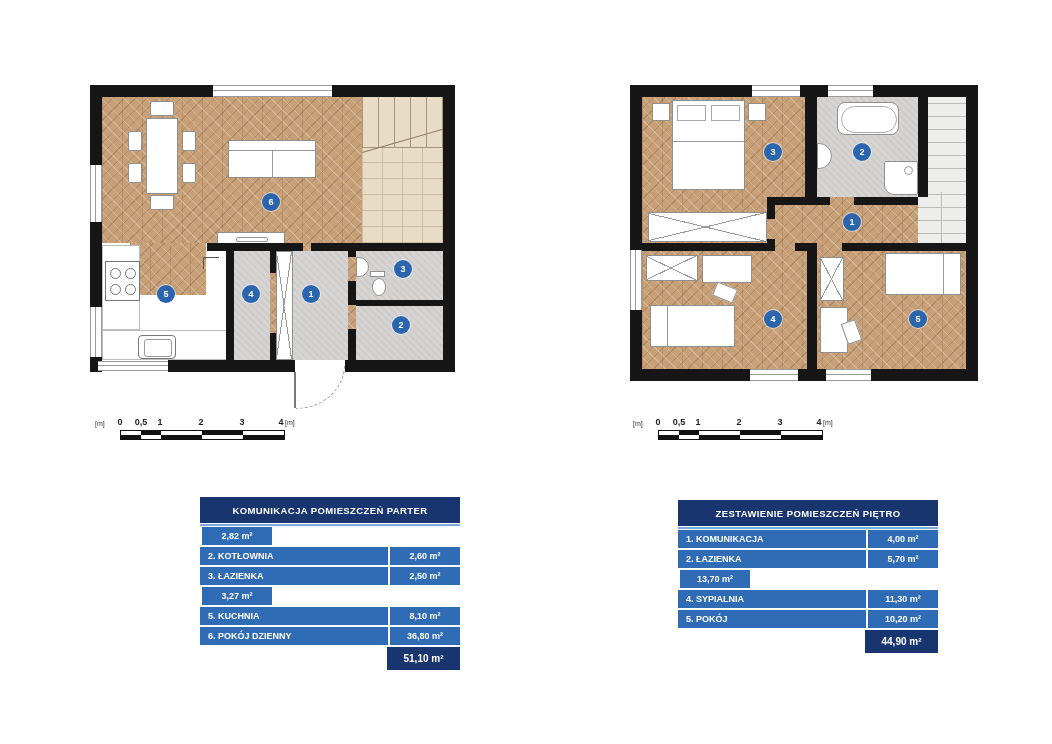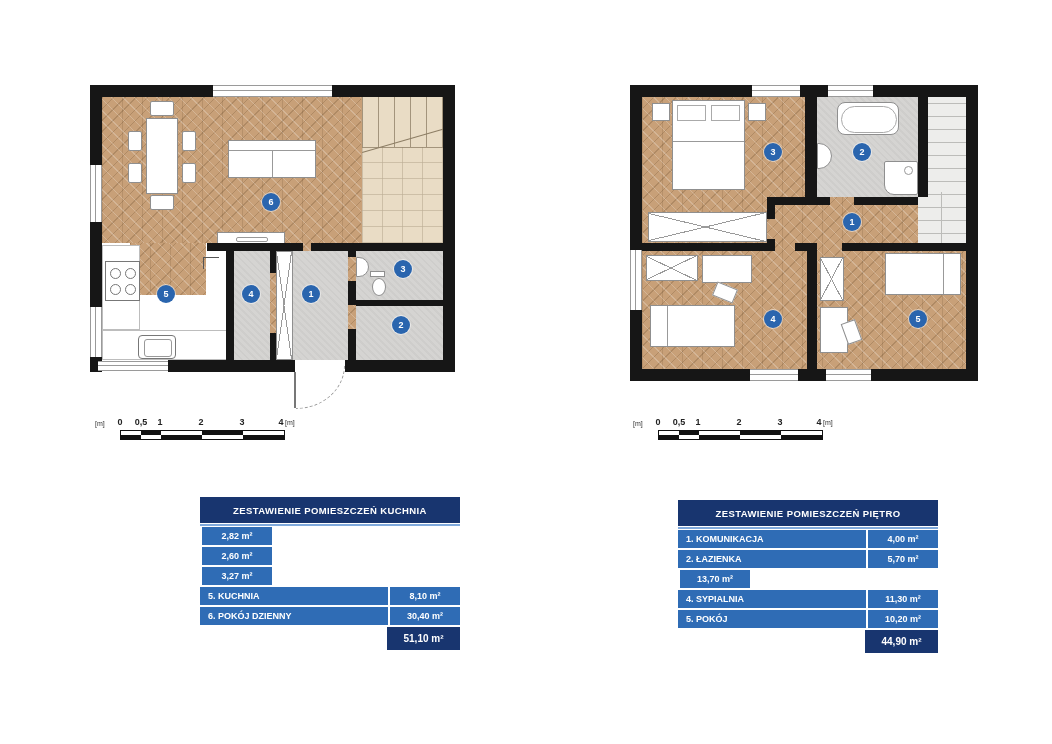--- a/index.html
+++ b/index.html
@@ -252,38 +252,43 @@
           <div class="seg" style="width:20px;background:#111;"></div>
           <div class="seg" style="width:20px;background:#fff;"></div>
           <div class="seg" style="width:41px;background:#111;"></div>
           <div class="seg" style="width:41px;background:#fff;"></div>
           <div class="seg" style="width:41px;background:#111;"></div>
         </div>
     </div>
   </div>
 
   <div class="tbl" style="left:200px;top:497px;">
-    <div class="tbl-h">ZESTAWIENIE POMIESZCZEŃ KUCHNIA</div>
+    <div class="tbl-h">KOMUNIKACJA POMIESZCZEŃ PARTER</div>
     <div class="sep"></div>
     <div class="trow">
       <div class="val">2,82 m²</div>
     </div>
     <div class="trow">
+      <div class="lab">2. KOTŁOWNIA</div>
       <div class="val">2,60 m²</div>
+    </div>
+    <div class="trow">
+      <div class="lab">3. ŁAZIENKA</div>
+      <div class="val">2,50 m²</div>
     </div>
     <div class="trow">
       <div class="val">3,27 m²</div>
     </div>
     <div class="trow">
       <div class="lab">5. KUCHNIA</div>
       <div class="val">8,10 m²</div>
     </div>
     <div class="trow">
       <div class="lab">6. POKÓJ DZIENNY</div>
-      <div class="val">30,40 m²</div>
+      <div class="val">36,80 m²</div>
     </div>
     <div class="total">
       <div class="box">51,10 m²</div>
     </div>
   </div>
 
   <div class="tbl" style="left:678px;top:500px;">
     <div class="tbl-h">ZESTAWIENIE POMIESZCZEŃ PIĘTRO</div>
     <div class="sep"></div>
     <div class="trow">

